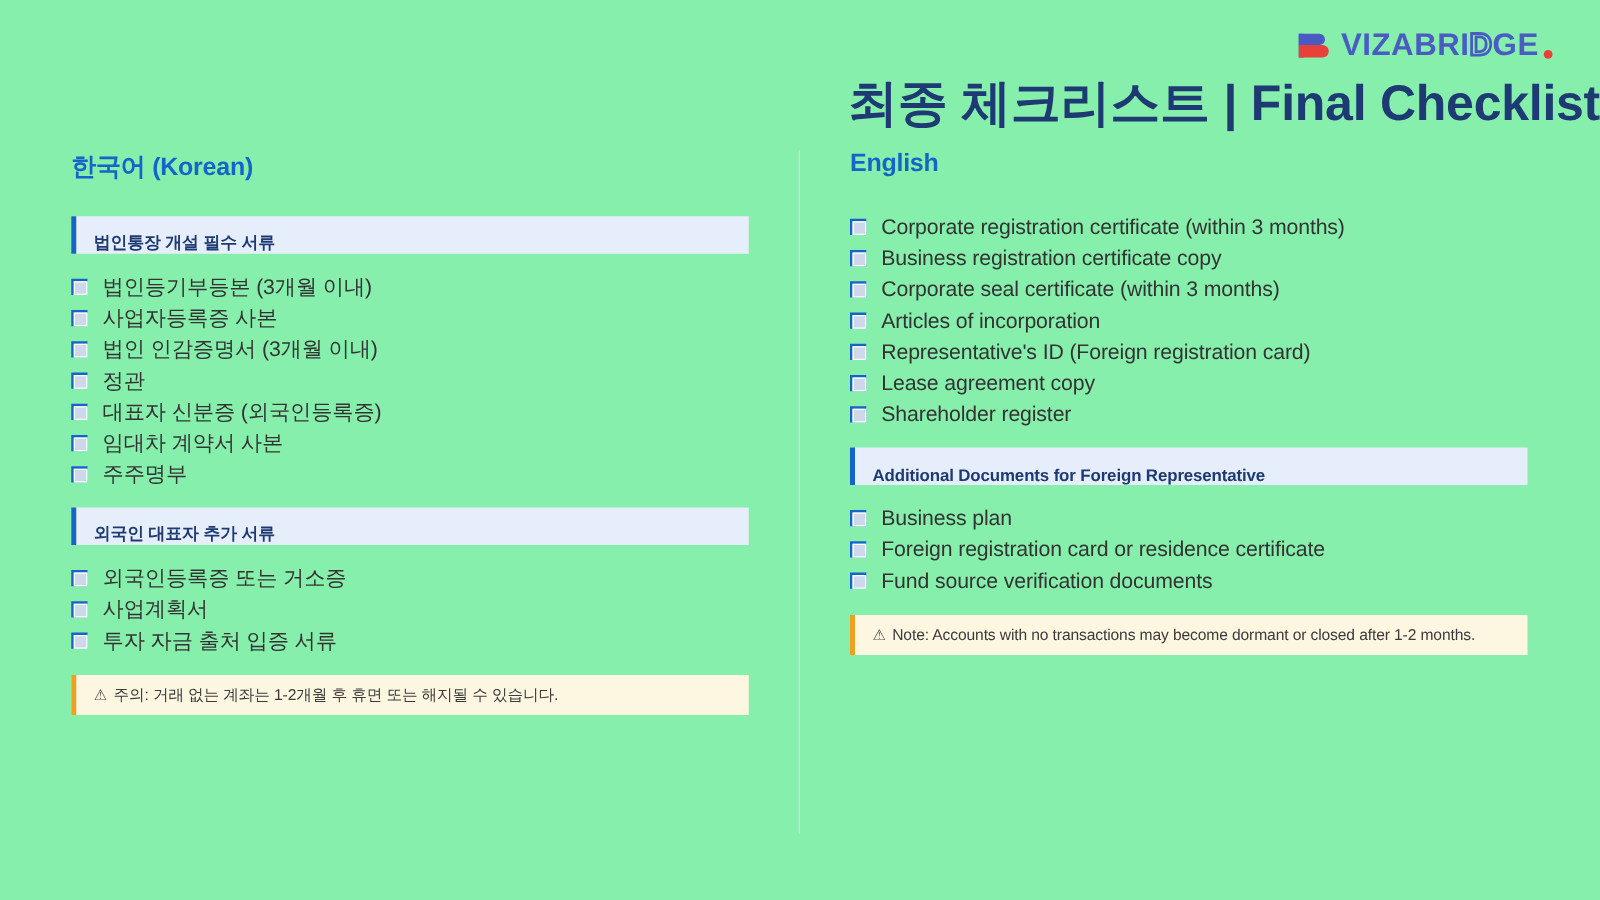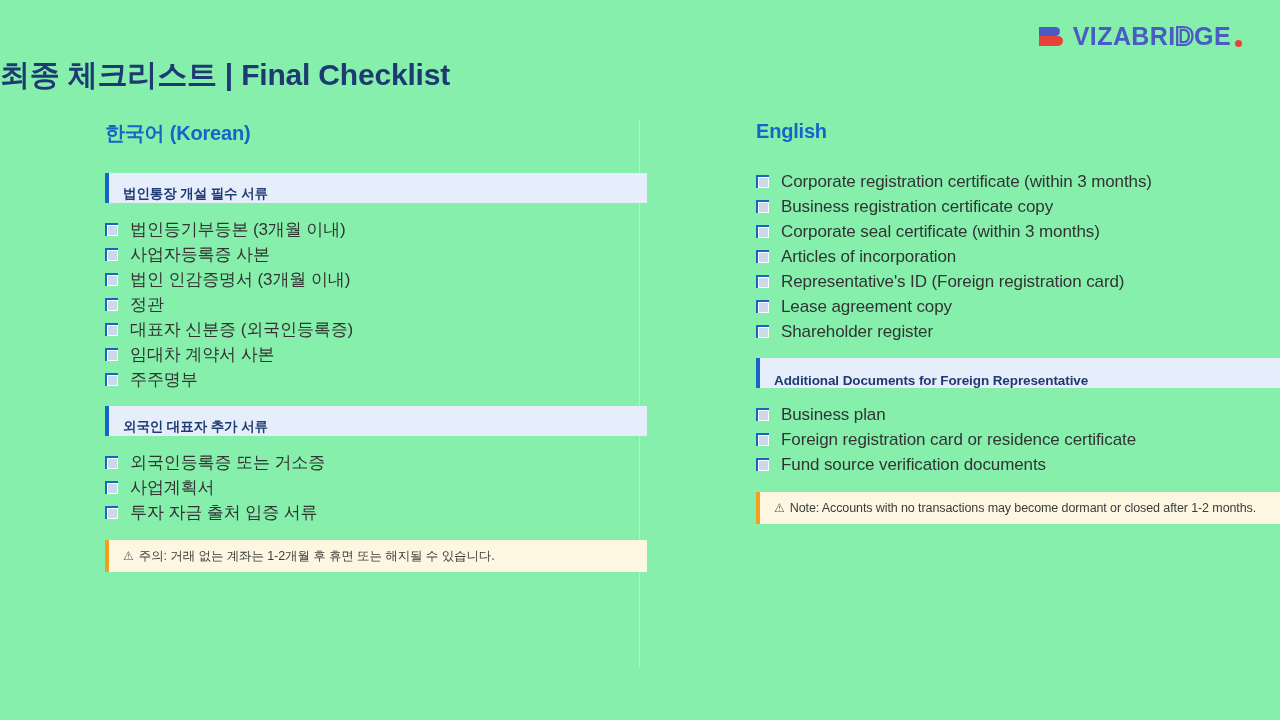--- a/index.html
+++ b/index.html
@@ -76,22 +76,22 @@
     align-self: flex-end;
     margin-bottom: 2px;
   }
 
   
   .page-title {
     position: absolute;
     top: 55px;
     left: 0;
     width: 1280px;
-    text-align: left;
-    font-size: 30px;
+    text-align: right;
+    font-size: 40px;
     font-weight: 700;
     color: #1e3a73;
     letter-spacing: -0.2px;
   }
 
   
   .columns {
     position: absolute;
     top: 120px;
     left: 0;
@@ -103,24 +103,23 @@
     left: 639px;
     top: 0;
     width: 1px;
     height: 547px;
     background: #d8dbe0;
   }
   .col {
     position: absolute;
     top: 0;
     width: 542px;
-    margin-left: 48px;
   }
   .col-left  { left: 57px; }
-  .col-right { left: 708px; }
+  .col-right { left: 680px; }
 
   .col-heading {
     font-size: 20px;
     font-weight: 700;
     color: #1565c8;
     margin-bottom: 26px;
     letter-spacing: -0.2px;
   }
 
   

